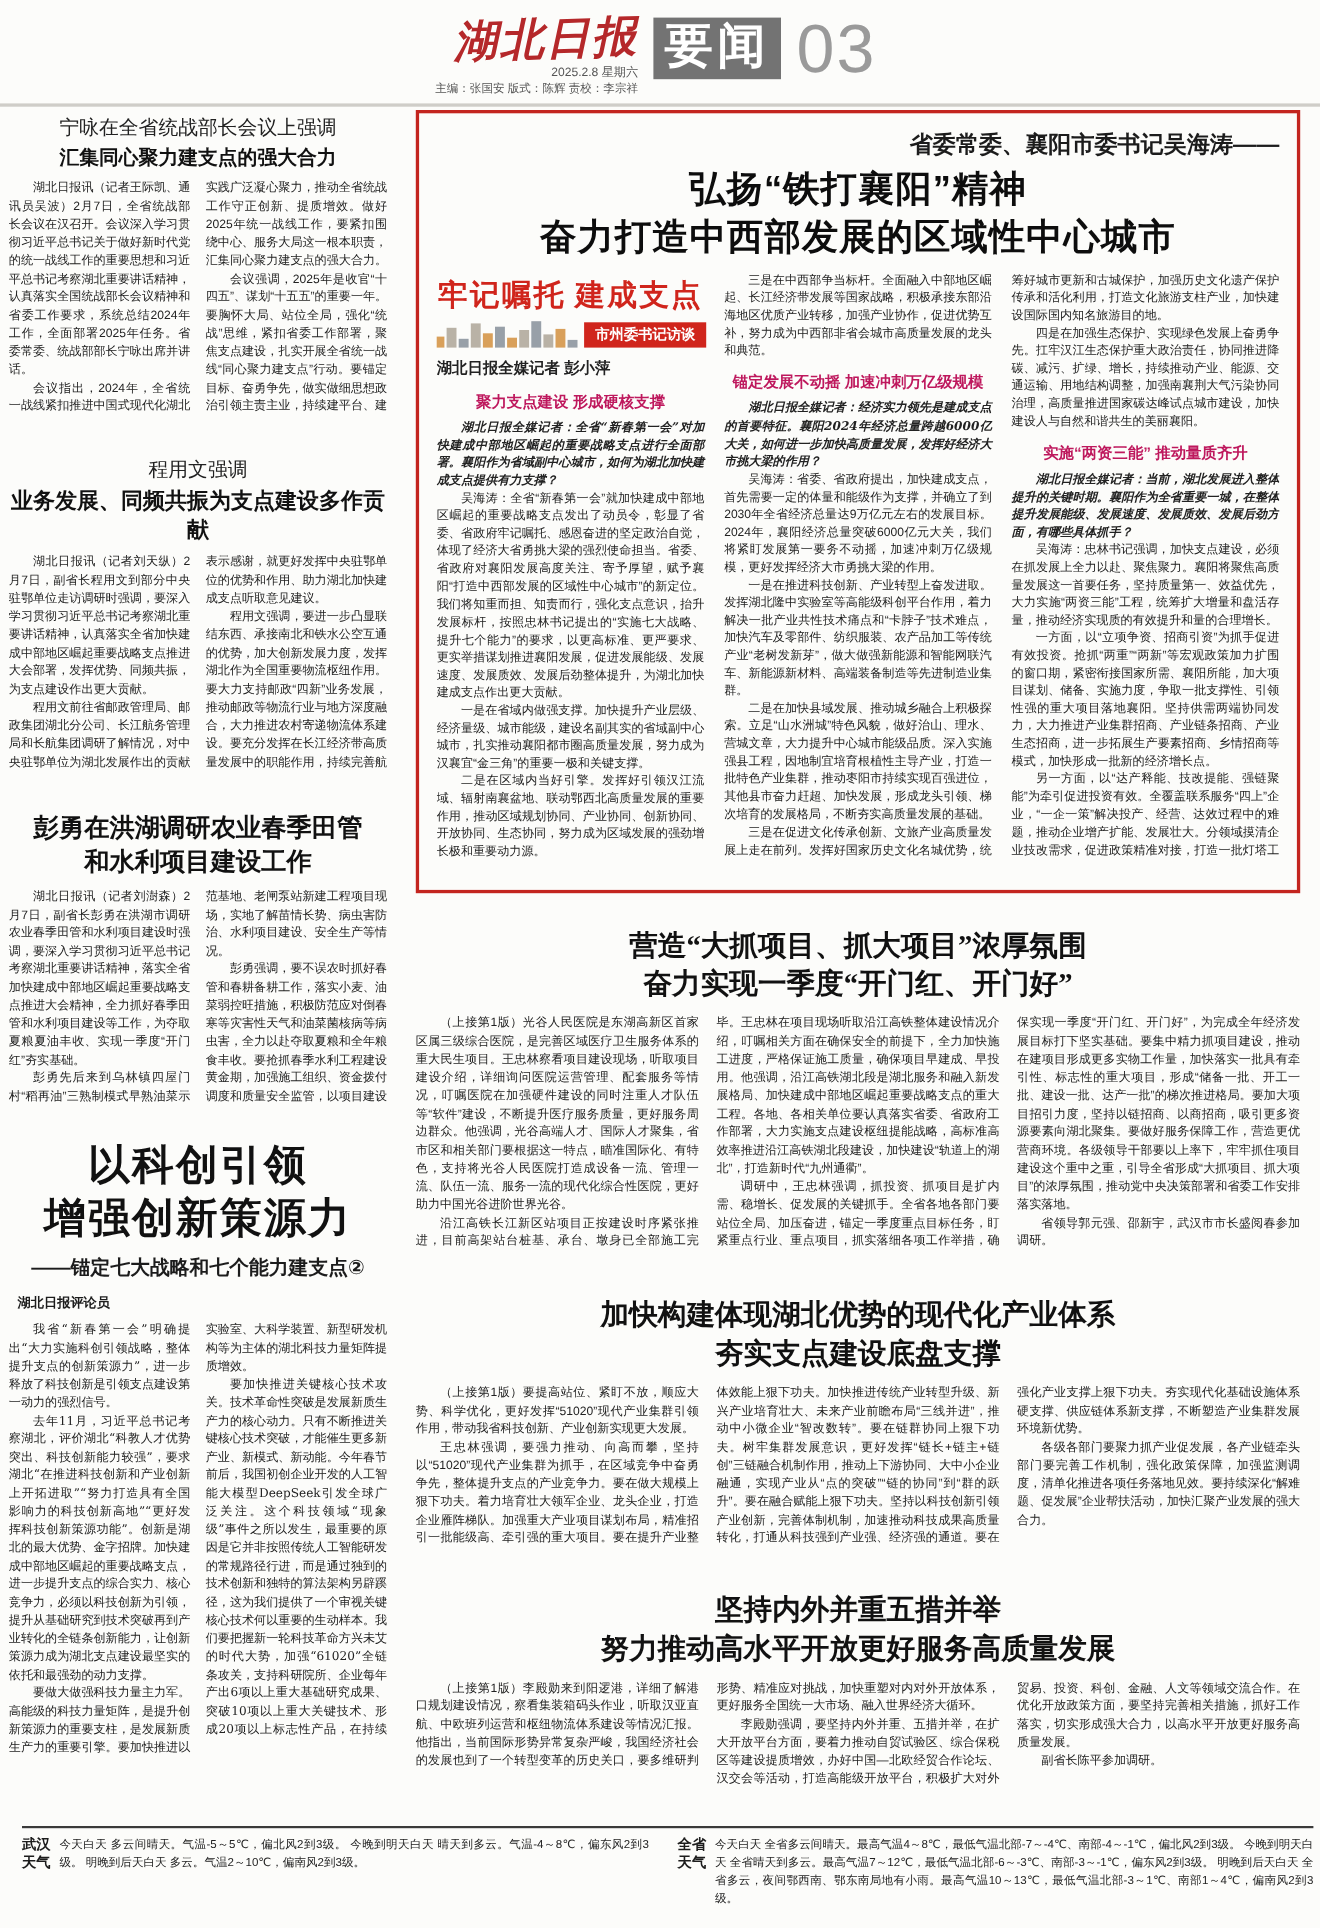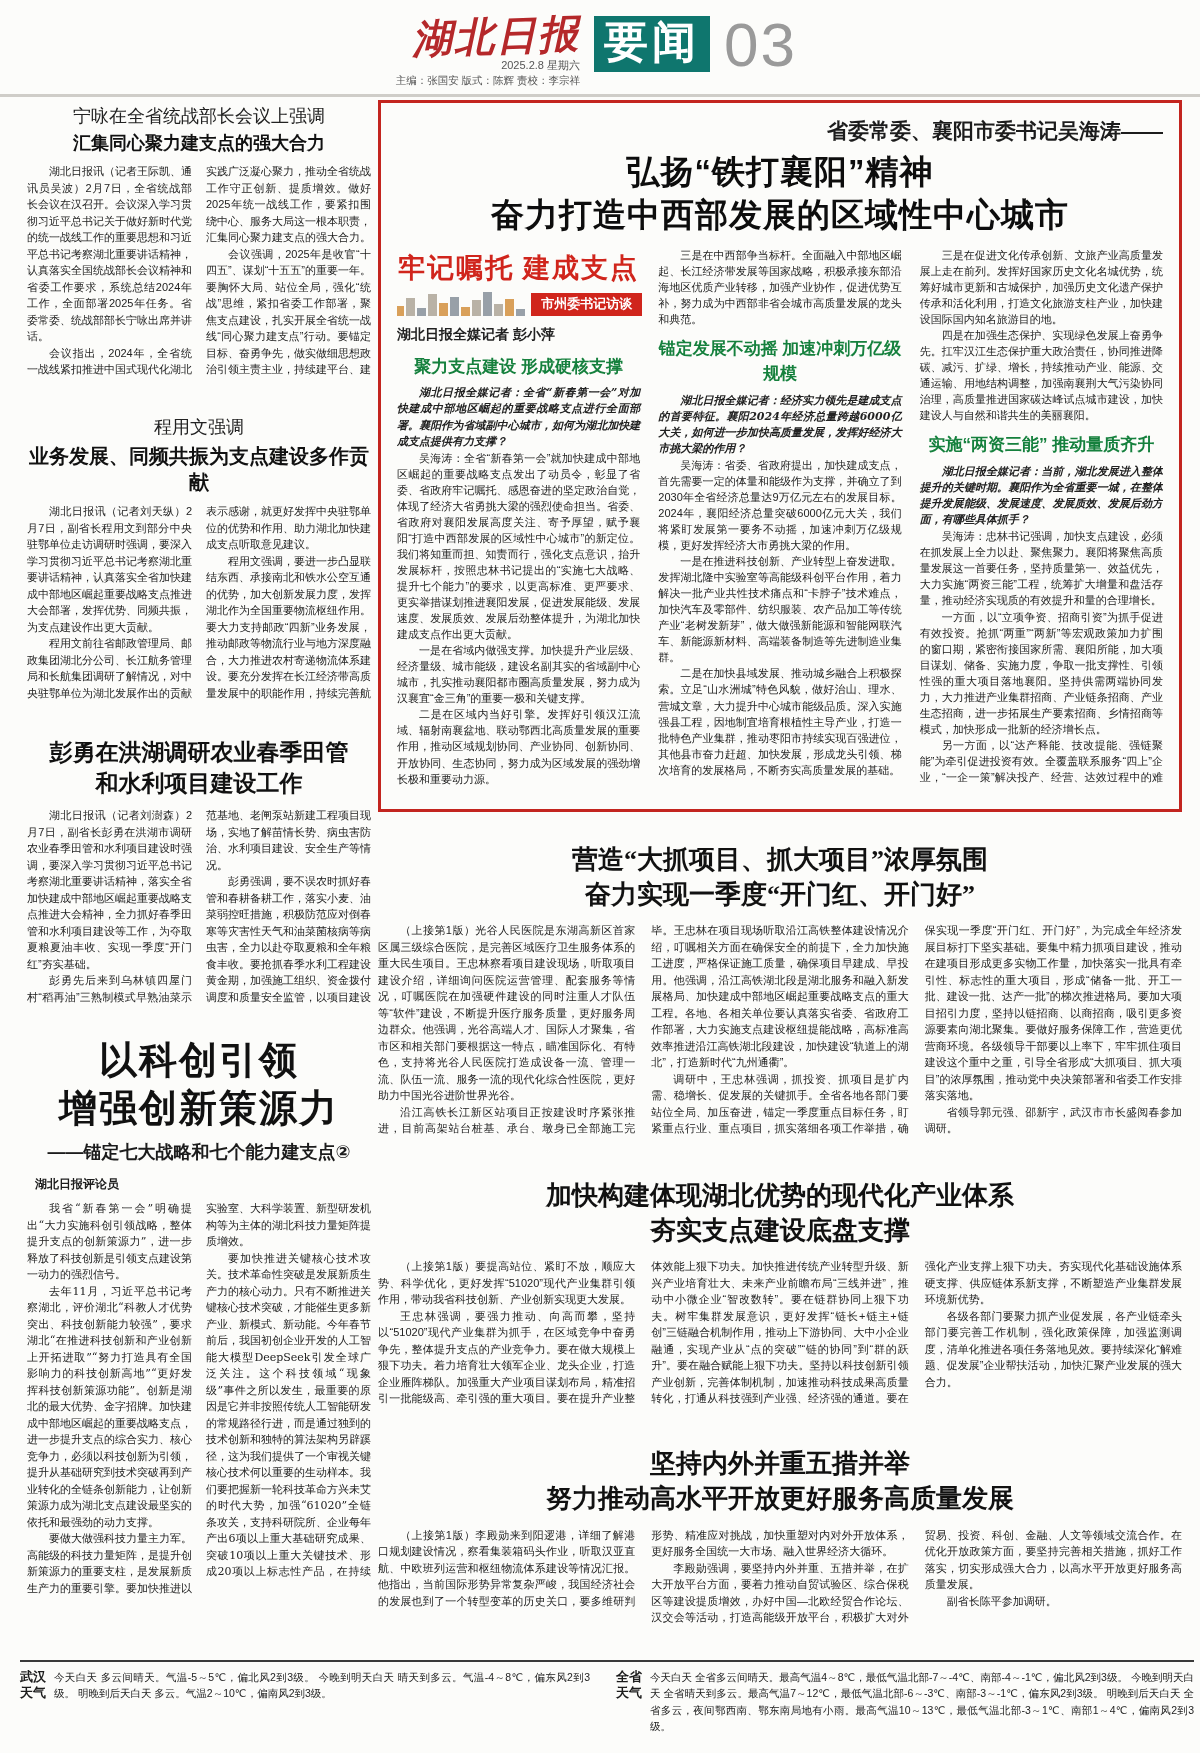--- a/index.html
+++ b/index.html
@@ -13,37 +13,37 @@
   .mast-inner{width:470px;margin:0 auto;display:flex;align-items:flex-start;gap:14px;}
   .logo-block{text-align:right;width:215px;}
   .paper-logo{
     font-family:"DejaVu Serif","Liberation Serif",serif;
     font-weight:bold;font-style:italic;font-size:40px;line-height:1;
     color:#b5282a;letter-spacing:2px;transform:rotate(-2deg);display:inline-block;
   }
   .mast-date{font-size:11px;color:#555;margin-top:2px;}
   .mast-staff{font-size:10.5px;color:#555;margin-top:1px;}
   .section-badge{
-    background:#0f766e;color:#fff;font-weight:900;font-size:44px;
+    background:#737373;color:#fff;font-weight:900;font-size:44px;
     padding:2px 10px 6px 10px;line-height:1.1;letter-spacing:4px;
     font-family:"Liberation Sans","DejaVu Sans",sans-serif;
   }
   .page-no{font-size:62px;color:#9a9a9a;line-height:0.95;font-weight:400;letter-spacing:2px;}
   .rule-top{position:absolute;top:94px;left:0;right:0;height:3px;background:#cfcdc8;}
 
   
   .kicker{font-family:"Liberation Serif","DejaVu Serif",serif;font-size:18px;text-align:center;margin:0 0 4px 0;color:#222;}
   .hl-serif{font-family:"Liberation Serif","DejaVu Serif",serif;font-weight:900;text-align:center;color:#111;margin:0;}
   p.para{margin:0;text-indent:2em;text-align:justify;}
   .body-cols{font-size:11px;line-height:1.5;overflow:hidden;color:#222;}
   .cols2{column-count:2;column-gap:14px;}
   .cols3{column-count:3;column-gap:16px;}
 
   
-  .left-col{position:absolute;left:27px;top:104px;width:344px;}
+  .left-col{position:absolute;left:8px;top:104px;width:344px;}
   .art{margin-bottom:22px;}
   .a1-title{font-size:18px;line-height:1.3;margin-bottom:8px;}
   .a2-title{font-size:20px;line-height:1.3;margin-bottom:8px;}
   .a3-title{font-size:23px;line-height:1.35;margin-bottom:8px;}
   .a4-title{font-size:38px;line-height:1.25;letter-spacing:2px;}
   .a4-sub{font-family:"Liberation Sans","DejaVu Sans",sans-serif;font-weight:bold;font-size:18px;text-align:center;margin:8px 0 12px 0;}
   .byline-left{font-weight:bold;font-size:12px;margin:0 0 8px 8px;}
   .kaiti{font-family:"DejaVu Serif","Liberation Serif",serif;}
   .h-a1{height:230px;} .h-a2{height:212px;} .h-a3{height:208px;} .h-a4{height:408px;}
 
@@ -57,21 +57,21 @@
   .feature-body{height:548px;overflow:hidden;font-size:11px;line-height:1.46;column-count:3;column-gap:18px;text-align:justify;color:#222;}
   .banner{break-inside:avoid;margin-bottom:8px;}
   .banner-title{font-family:"Liberation Serif","DejaVu Serif",serif;font-weight:900;font-size:27px;color:#d0251c;text-align:center;letter-spacing:2px;margin:2px 0 4px 0;}
   .banner-row{display:flex;align-items:flex-end;justify-content:center;gap:6px;}
   .skyline{display:flex;align-items:flex-end;gap:2px;height:24px;}
   .skyline span{display:inline-block;width:9px;background:#d9a05a;}
   .skyline span:nth-child(2n){background:#b9b2a6;}
   .skyline span:nth-child(3n){background:#98a0a8;}
   .banner-tag{background:#d0251c;color:#fff;font-size:13px;font-weight:bold;padding:2px 10px;white-space:nowrap;}
   .f-byline{text-align:left;font-weight:bold;font-size:14px;margin:8px 0 10px 0;}
-  .sec-head{break-inside:avoid;break-after:avoid;font-weight:900;font-size:17px;text-align:center;margin:10px 0 6px 0;color:#15803d;
+  .sec-head{break-inside:avoid;break-after:avoid;font-weight:900;font-size:14px;text-align:center;margin:10px 0 6px 0;color:#be185d;
     font-family:"Liberation Sans","DejaVu Sans",sans-serif;}
   p.q{margin:0;text-indent:2em;text-align:justify;font-family:"DejaVu Serif","Liberation Serif",serif;font-style:italic;font-weight:bold;}
 
   
   .mid{margin-top:30px;}
   .mid-title{font-size:26px;line-height:1.35;margin-bottom:10px;}
   .h-m1{height:226px;} .h-m2{height:158px;} .h-m3{height:132px;}
 
   
   .weather{position:absolute;left:20px;right:6px;top:1660px;border-top:2px solid #3a3a3a;padding-top:7px;display:flex;gap:26px;}

